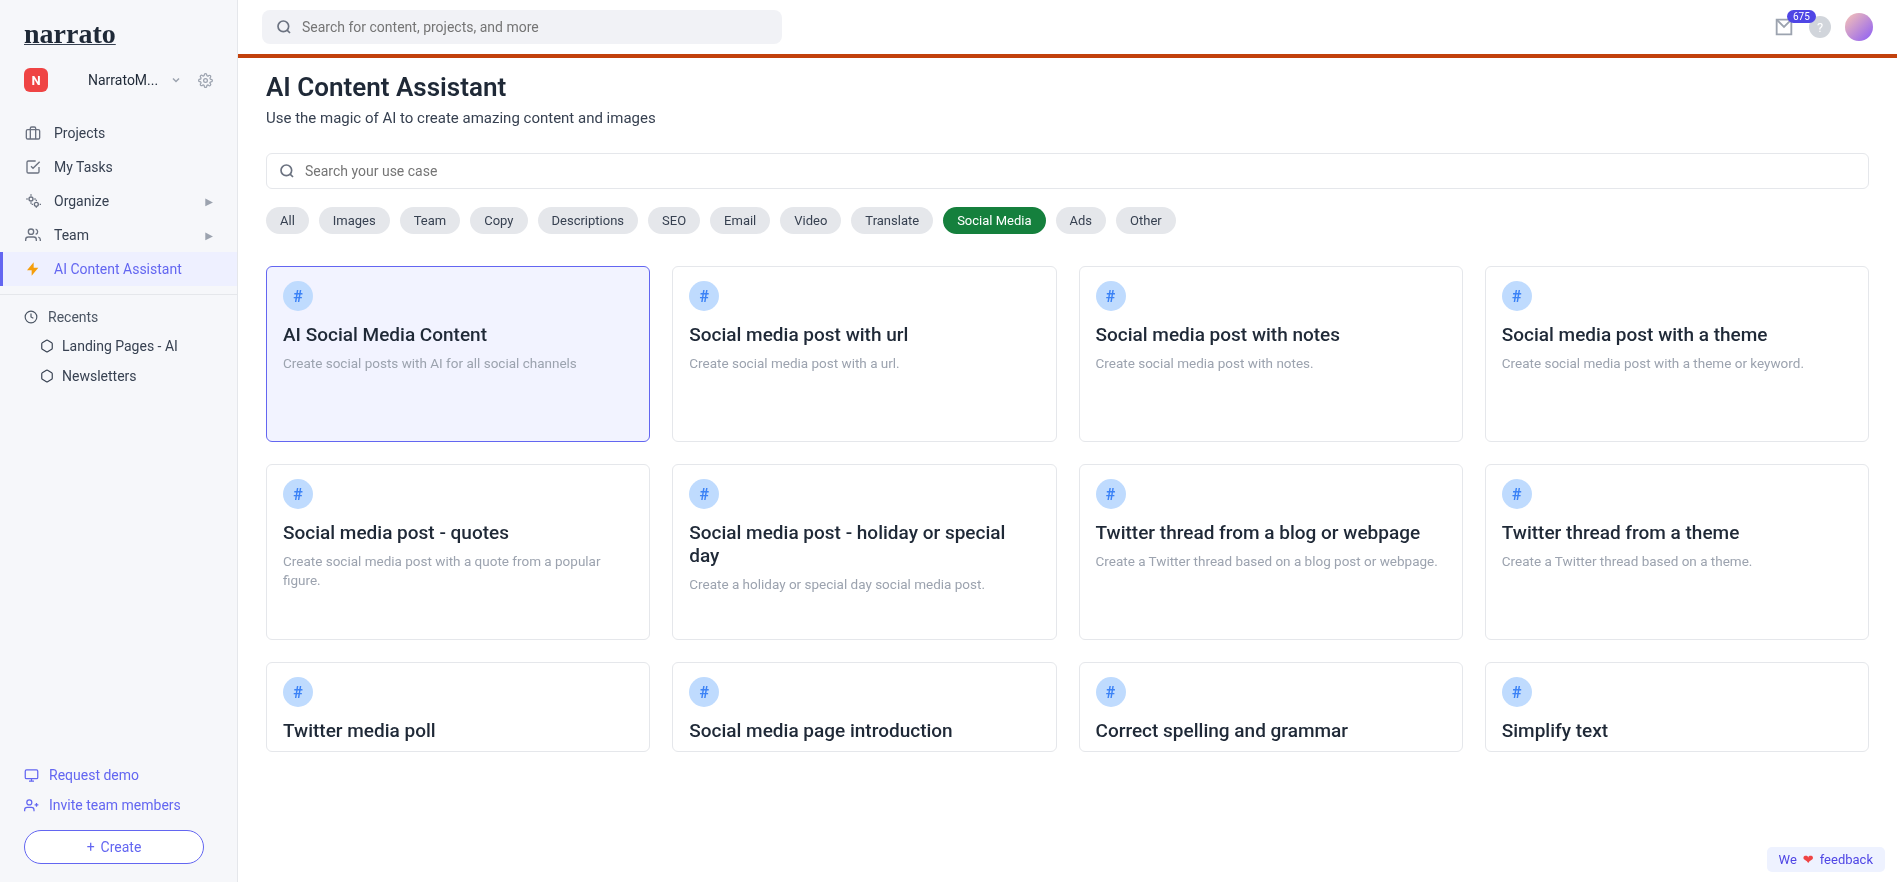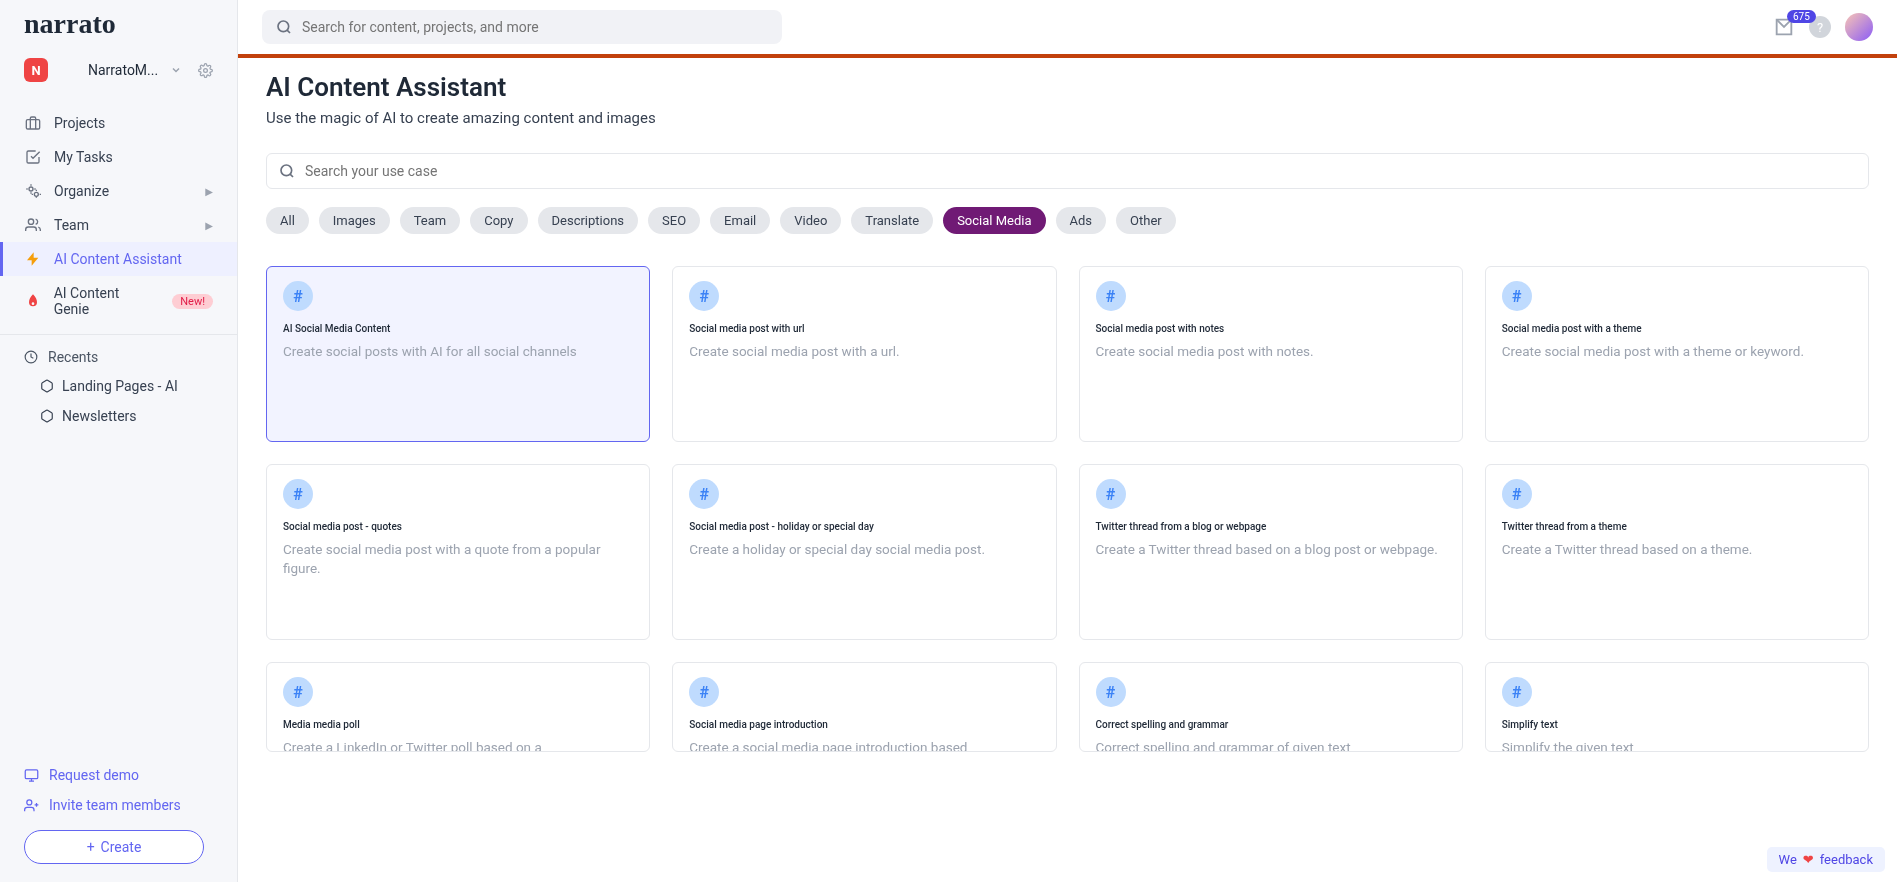--- a/index.html
+++ b/index.html
@@ -1,20 +1,20 @@
 <!DOCTYPE html>
 <html><head>
 <meta charset="utf-8">
 <style>
 * { margin: 0; padding: 0; box-sizing: border-box; font-family: -apple-system, BlinkMacSystemFont, "Segoe UI", Roboto, sans-serif; }
 body { background: #fff; color: #374151; overflow: hidden; height: 882px; width: 1897px; position: relative; }
 
 
 .sidebar { position: fixed; left: 0; top: 0; width: 238px; height: 100%; background: #f6f7fa; border-right: 1px solid #e5e7eb; display: flex; flex-direction: column; }
-.logo { padding: 8px 24px 12px; }
+.logo { padding: 18px 24px 12px; text-decoration: underline; }
 .logo-text { font-family: cursive; font-size: 28px; font-weight: 700; color: #1f2937; }
 
 .workspace-row { display: flex; align-items: center; padding: 6px 24px 14px; gap: 10px; }
 .workspace-badge { width: 24px; height: 24px; border-radius: 6px; background: #ef4444; color: #fff; font-weight: 700; font-size: 13px; display: flex; align-items: center; justify-content: center; }
 .workspace-name { font-size: 14px; color: #1f2937; flex: 1; white-space: nowrap; overflow: hidden; text-overflow: ellipsis; margin-left: 30px; }
 .chev { color: #9ca3af; font-size: 12px; margin-right: 6px; cursor: pointer; }
 .gear { color: #9ca3af; font-size: 14px; cursor: pointer; }
 
 .nav-section { padding-top: 10px; }
 .nav-item { display: flex; align-items: center; padding: 9px 24px; gap: 12px; font-size: 14px; color: #374151; cursor: pointer; position: relative; }
@@ -47,27 +47,27 @@
 
 .main { position: absolute; left: 238px; top: 58px; right: 0; bottom: 0; overflow-y: auto; padding: 10px 28px 40px; }
 .page-title { font-size: 26px; font-weight: 600; color: #1f2937; margin-top: 4px; }
 .page-sub { font-size: 15px; color: #374151; margin-top: 7px; }
 
 .usecase-search { display: flex; align-items: center; border: 1px solid #e5e7eb; border-radius: 6px; height: 36px; padding: 0 12px; margin-top: 26px; }
 .usecase-search input { border: none; outline: none; font-size: 14px; margin-left: 10px; width: 100%; }
 
 .pills { display: flex; gap: 10px; margin-top: 18px; flex-wrap: wrap; }
 .pill { background: #e5e7eb; color: #374151; font-size: 13px; padding: 6px 14px; border-radius: 16px; cursor: pointer; }
-.pill.active { background: #701a75; color: #fff; }
+.pill.active { background: #15803d; color: #fff; }
 
 .cards { display: grid; grid-template-columns: repeat(4, 1fr); gap: 22px; margin-top: 32px; }
 .card { border: 1px solid #e5e7eb; border-radius: 6px; padding: 14px 16px; height: 176px; cursor: pointer; }
 .card.active { border: 1px solid #6366f1; background: #f2f3ff; }
 .card-icon { width: 30px; height: 30px; border-radius: 50%; background: #bfdbfe; color: #3b82f6; display: flex; align-items: center; justify-content: center; font-size: 16px; font-weight: 700; }
-.card-title { font-size: 10px; color: #1f2937; margin-top: 12px; font-weight: 500; }
+.card-title { font-size: 19px; color: #1f2937; margin-top: 12px; font-weight: 500; }
 .card-desc { font-size: 13.5px; color: #9ca3af; margin-top: 8px; line-height: 1.4; }
 
 .feedback { position: fixed; right: 12px; bottom: 10px; background: #eef2ff; color: #4f46e5; font-size: 13px; padding: 5px 12px; border-radius: 5px; display: flex; align-items: center; gap: 6px; cursor: pointer; }
 .heart { color: #ef4444; }
 
 svg { display: block; }
 </style>
 </head>
 <body>
 
@@ -134,29 +134,20 @@
       <span>Team</span>
       <span class="caret">▶</span>
     </div>
     <div class="nav-item active">
       <span class="nav-icon">
           <svg width="16" height="16" viewBox="0 0 24 24" fill="currentColor">
             <path d="M13 2L3 14h7v8l10-12h-7z"></path>
           </svg>
         </span>
       <span>AI Content Assistant</span>
-    </div>
-    <div class="nav-item">
-      <span class="nav-icon" style="color:#ef4444;">
-          <svg width="16" height="16" viewBox="0 0 24 24" fill="currentColor">
-            <path d="M12 2C8 6 6 10 6 14a6 6 0 0 0 12 0c0-4-2-8-6-12zm0 16a2 2 0 1 1 0-4 2 2 0 0 1 0 4z"></path>
-          </svg>
-        </span>
-      <span>AI Content Genie</span>
-      <span class="new-badge">New!</span>
     </div>
   </div>
 
   <div class="divider"></div>
 
   <div class="recents-head">
     <span>
         <svg width="14" height="14" viewBox="0 0 24 24" fill="none" stroke="currentColor" stroke-width="2">
           <circle cx="12" cy="12" r="10"></circle>
           <polyline points="12 6 12 12 16 14"></polyline>
@@ -298,21 +289,21 @@
     <div class="card-title">Twitter thread from a blog or webpage</div>
     <div class="card-desc">Create a Twitter thread based on a blog post or webpage.</div>
       </div>
       <div class="card">
     <div class="card-icon">#</div>
     <div class="card-title">Twitter thread from a theme</div>
     <div class="card-desc">Create a Twitter thread based on a theme.</div>
       </div>
       <div class="card" style="height: 90px; overflow: hidden;">
     <div class="card-icon">#</div>
-    <div class="card-title">Media media poll</div>
+    <div class="card-title">Twitter media poll</div>
     <div class="card-desc">Create a LinkedIn or Twitter poll based on a</div>
       </div>
       <div class="card" style="height: 90px; overflow: hidden;">
     <div class="card-icon">#</div>
     <div class="card-title">Social media page introduction</div>
     <div class="card-desc">Create a social media page introduction based</div>
       </div>
       <div class="card" style="height: 90px; overflow: hidden;">
     <div class="card-icon">#</div>
     <div class="card-title">Correct spelling and grammar</div>

